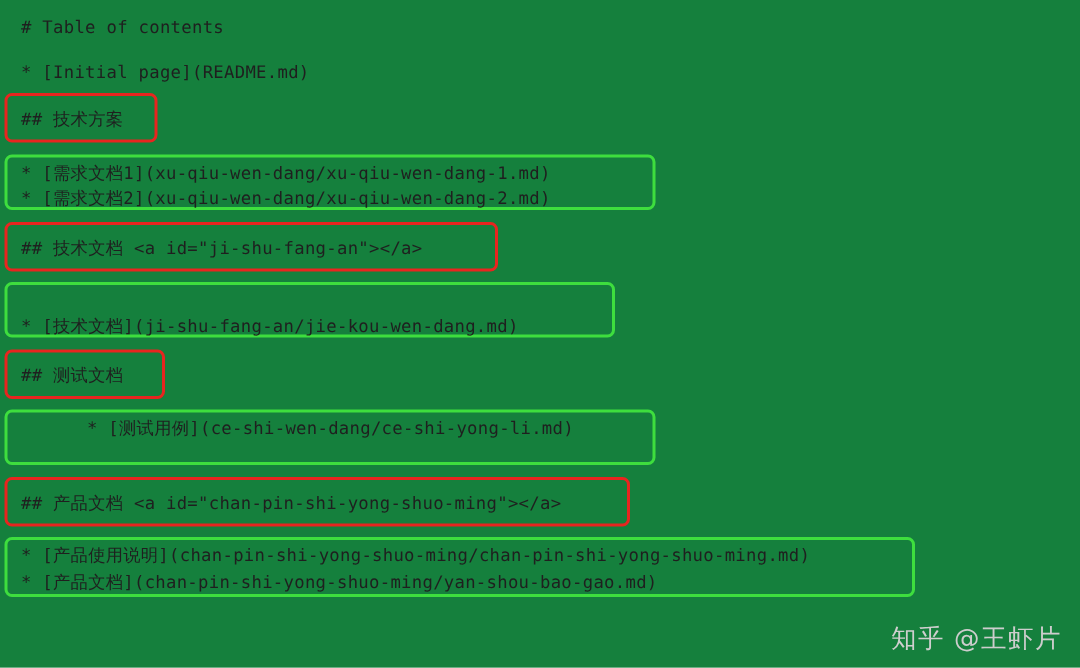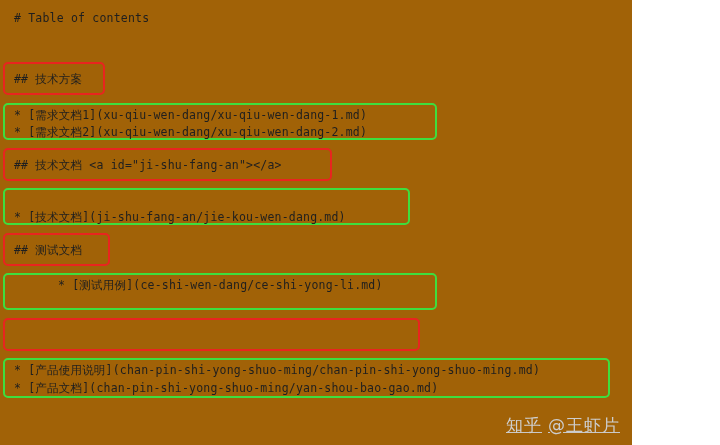--- a/index.html
+++ b/index.html
@@ -11,23 +11,23 @@
     width: 720px;
     height: 445px;
     overflow: hidden;
     font-family: "DejaVu Sans Mono", "Liberation Mono", monospace;
     color: #1b1b1b;
     position: relative;
   }
 
   #canvas {
     position: relative;
-    width: 632px;
+    width: 720px;
     height: 445px;
-    background: #a16207;
+    background: #15803d;
   }
 
   
   .line {
     position: absolute;
     white-space: pre;
     font-family: "DejaVu Sans Mono", "Liberation Mono", monospace;
     font-size: 11.5px;
     line-height: 14px;
     letter-spacing: 0.2px;
@@ -56,36 +56,36 @@
     bottom: 8px;
     display: flex;
     align-items: center;
     gap: 6px;
     font-family: "DejaVu Sans", "Liberation Sans", sans-serif;
     font-size: 17px;
     color: #c9c9c9;
     letter-spacing: 1px;
     white-space: nowrap;
     user-select: none;
-    text-decoration: underline;
   }
   .watermark .wm-logo {
     color: #cfcfcf;
   }
   .watermark .wm-user {
     color: #cdcdcd;
   }
 </style>
 </head>
 <body>
 
 <div id="canvas">
 
   <div class="line" style="left:14px; top:11px;"># Table of contents</div>
 
+  <div class="line" style="left:14px; top:41px;">* [Initial page](README.md)</div>
 
   <div class="box red" style="left:3px; top:62px; width:102px; height:33px;"></div>
   <div class="line" style="left:14px; top:72px;">## 技术方案</div>
 
   <div class="box green" style="left:3px; top:103px; width:434px; height:37px;"></div>
   <div class="line" style="left:14px; top:108px;">* [需求文档1](xu-qiu-wen-dang/xu-qiu-wen-dang-1.md)</div>
   <div class="line" style="left:14px; top:125px;">* [需求文档2](xu-qiu-wen-dang/xu-qiu-wen-dang-2.md)</div>
 
   <div class="box red" style="left:3px; top:148px; width:329px; height:33px;"></div>
   <div class="line" style="left:14px; top:158px;">## 技术文档 &lt;a id="ji-shu-fang-an"&gt;&lt;/a&gt;</div>
@@ -93,20 +93,21 @@
   <div class="box green" style="left:3px; top:188px; width:407px; height:37px;"></div>
   <div class="line" style="left:14px; top:210px;">* [技术文档](ji-shu-fang-an/jie-kou-wen-dang.md)</div>
 
   <div class="box red" style="left:3px; top:233px; width:107px; height:33px;"></div>
   <div class="line" style="left:14px; top:243px;">## 测试文档</div>
 
   <div class="box green" style="left:3px; top:273px; width:434px; height:37px;"></div>
   <div class="line" style="left:14px; top:278px;margin-left:44px;">* [测试用例](ce-shi-wen-dang/ce-shi-yong-li.md)</div>
 
   <div class="box red" style="left:3px; top:318px; width:417px; height:33px;"></div>
+  <div class="line" style="left:14px; top:328px;">## 产品文档 &lt;a id="chan-pin-shi-yong-shuo-ming"&gt;&lt;/a&gt;</div>
 
   <div class="box green" style="left:3px; top:358px; width:607px; height:40px;"></div>
   <div class="line" style="left:14px; top:363px;">* [产品使用说明](chan-pin-shi-yong-shuo-ming/chan-pin-shi-yong-shuo-ming.md)</div>
   <div class="line" style="left:14px; top:381px;">* [产品文档](chan-pin-shi-yong-shuo-ming/yan-shou-bao-gao.md)</div>
 
   <div class="watermark">
     <span class="wm-logo">知乎</span>
     <span class="wm-user">@王虾片</span>
   </div>
 

